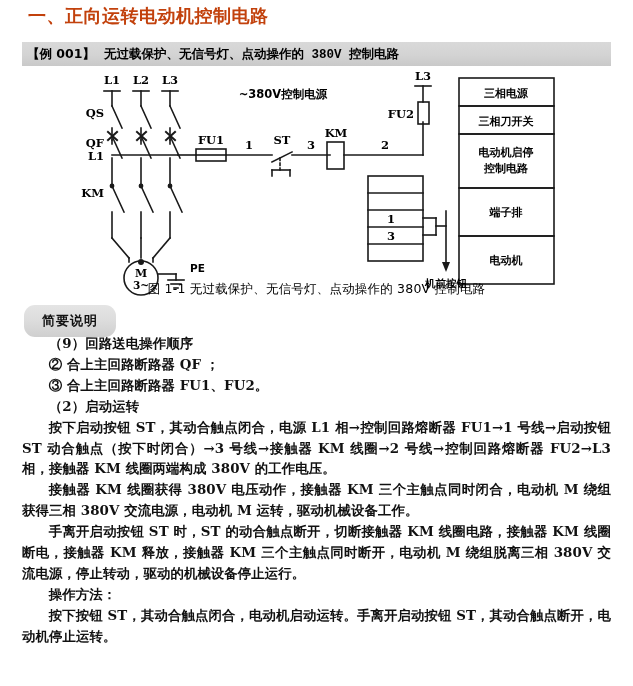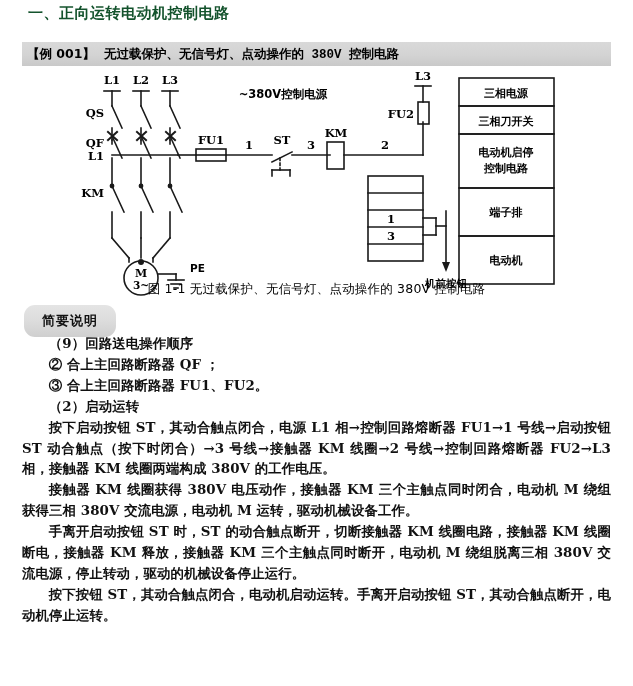--- a/index.html
+++ b/index.html
@@ -15,24 +15,24 @@
     color: #1a1a1a;
     overflow: hidden;
   }
 
   
   .section-heading {
     position: absolute;
     left: 28px;
     top: 4px;
     font-family: "DejaVu Sans", "Liberation Sans", sans-serif;
-    font-size: 15px;
+    font-size: 18px;
     font-weight: bold;
     letter-spacing: 0.5px;
-    color: #14532d;
+    color: #c2410c;
   }
 
   
   .example-bar {
     position: absolute;
     left: 22px;
     top: 42px;
     width: 589px;
     height: 24px;
     background: linear-gradient(to bottom, #d9d9d9 0%, #d3d3d3 55%, #c9c9c9 100%);
@@ -296,14 +296,15 @@
 </div>
 
 <div class="body-text">
   <p class="item">（9）回路送电操作顺序</p>
   <p class="item">② 合上主回路断路器 QF ；</p>
   <p class="item">③ 合上主回路断路器 FU1、FU2。</p>
   <p class="item">（2）启动运转</p>
   <p class="indent">按下启动按钮 ST，其动合触点闭合，电源 L1 相→控制回路熔断器 FU1→1 号线→启动按钮 ST 动合触点（按下时闭合）→3 号线→接触器 KM 线圈→2 号线→控制回路熔断器 FU2→L3 相，接触器 KM 线圈两端构成 380V 的工作电压。</p>
   <p class="indent">接触器 KM 线圈获得 380V 电压动作，接触器 KM 三个主触点同时闭合，电动机 M 绕组获得三相 380V 交流电源，电动机 M 运转，驱动机械设备工作。</p>
   <p class="indent">手离开启动按钮 ST 时，ST 的动合触点断开，切断接触器 KM 线圈电路，接触器 KM 线圈断电，接触器 KM 释放，接触器 KM 三个主触点同时断开，电动机 M 绕组脱离三相 380V 交流电源，停止转动，驱动的机械设备停止运行。</p>
+  <p class="indent">操作方法：</p>
   <p class="indent">按下按钮 ST，其动合触点闭合，电动机启动运转。手离开启动按钮 ST，其动合触点断开，电动机停止运转。</p>
 </div>
 
 </body></html>

